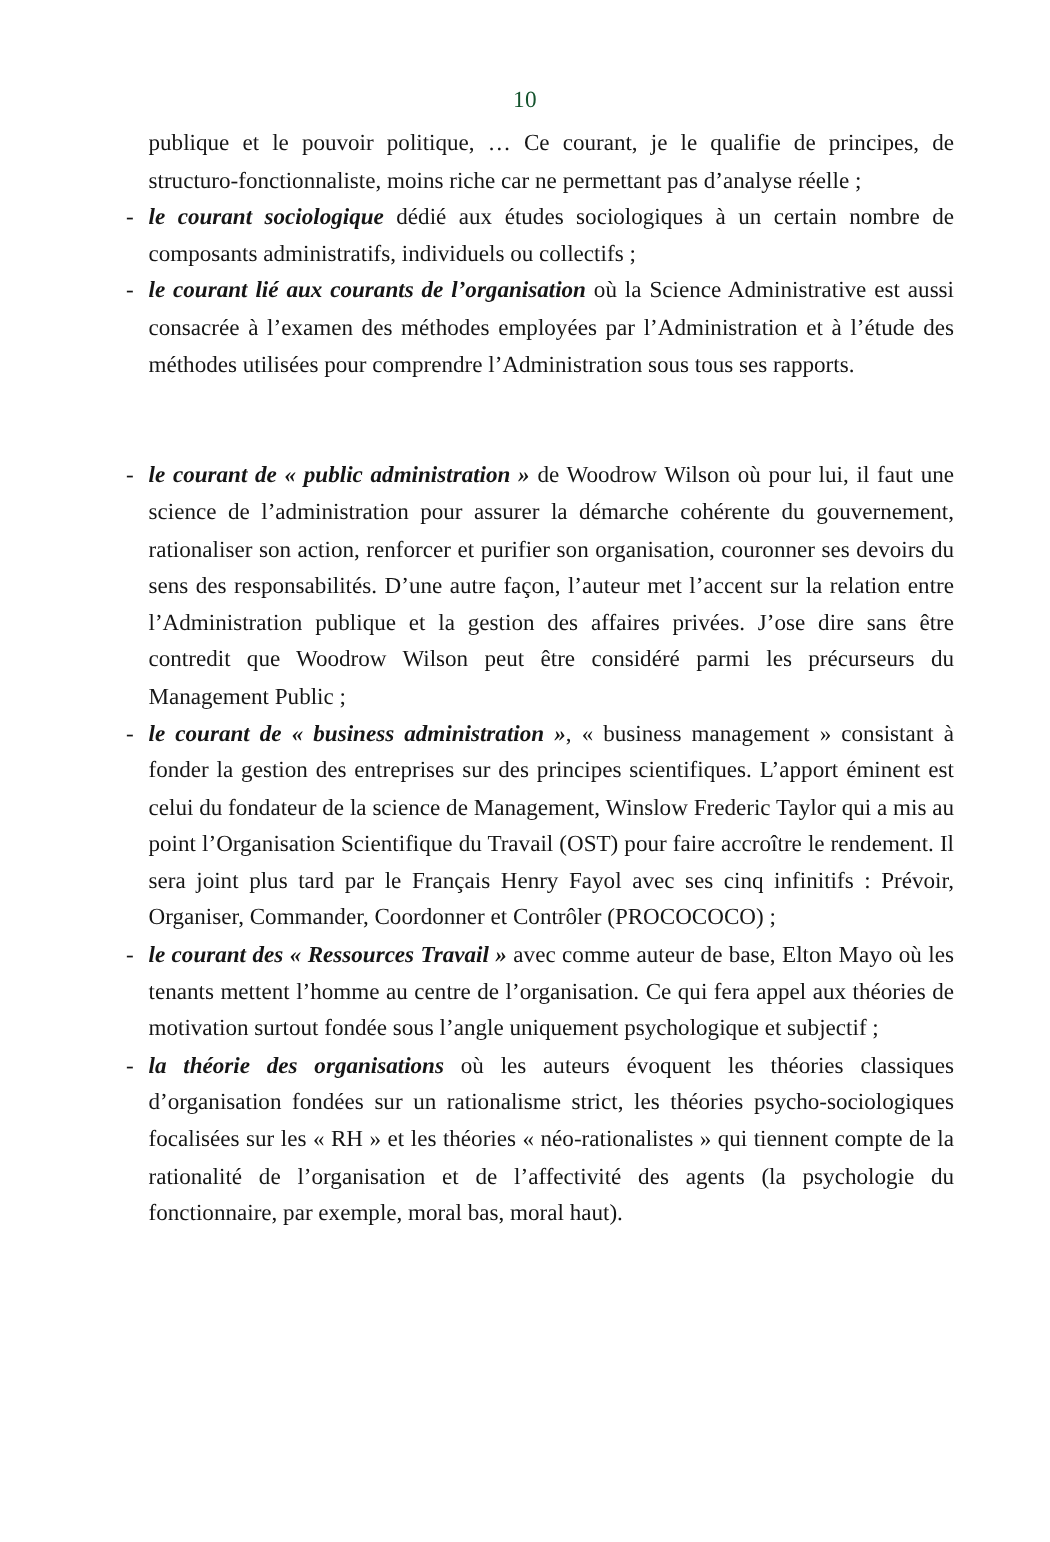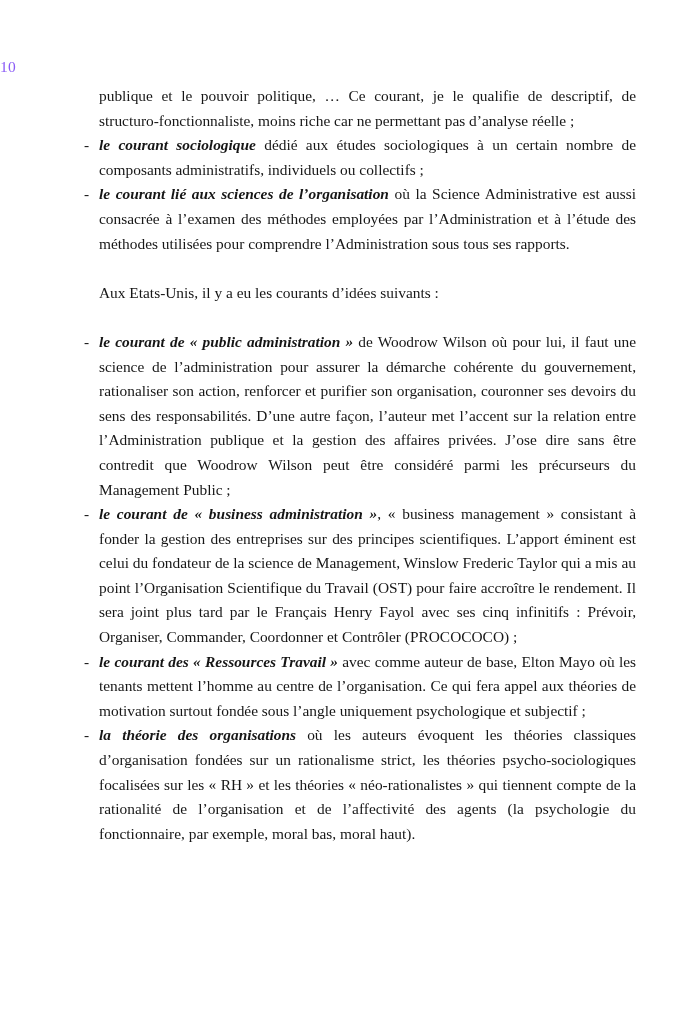--- a/index.html
+++ b/index.html
@@ -20,25 +20,25 @@
     overflow: hidden;
     box-sizing: border-box;
   }
 
   
   .page-number {
     position: absolute;
     top: 57px;
     left: 0;
     width: 700px;
-    text-align: left;
+    text-align: center;
     font-size: 15.5px;
     line-height: 20px;
     letter-spacing: 0.2px;
-    color: #8b5cf6;
+    color: #14532d;
   }
 
   
   .text-column {
     position: absolute;
     top: 84px;
     left: 84px;
     width: 552px;
   }
 
@@ -98,36 +98,35 @@
 </style>
 </head>
 <body>
 
 <div class="page">
 
   <div class="page-number">10</div>
 
   <div class="text-column">
 
-    <p class="para body">publique et le pouvoir politique, … Ce courant, je le qualifie de descriptif, de structuro-fonctionnaliste, moins riche car ne permettant pas d’analyse réelle ;</p>
+    <p class="para body">publique et le pouvoir politique, … Ce courant, je le qualifie de principes, de structuro-fonctionnaliste, moins riche car ne permettant pas d’analyse réelle ;</p>
 
     <ul class="bullet-list">
       <li class="bullet-item">
         <span class="bullet-marker">-</span>
         <span class="it">le courant sociologique</span><span class="flow"> dédié aux études sociologiques à un certain nombre de composants administratifs, individuels ou collectifs ;</span>
       </li>
       <li class="bullet-item">
         <span class="bullet-marker">-</span>
-        <span class="it">le courant lié aux sciences de l’organisation</span><span class="flow"> où la Science Administrative est aussi consacrée à l’examen des méthodes employées par l’Administration et à l’étude des méthodes utilisées pour comprendre l’Administration sous tous ses rapports.</span>
+        <span class="it">le courant lié aux courants de l’organisation</span><span class="flow"> où la Science Administrative est aussi consacrée à l’examen des méthodes employées par l’Administration et à l’étude des méthodes utilisées pour comprendre l’Administration sous tous ses rapports.</span>
       </li>
     </ul>
 
     <div class="spacer"></div>
 
-    <p class="para body">Aux Etats-Unis, il y a eu les courants d’idées suivants :</p>
 
     <div class="spacer"></div>
 
     <ul class="bullet-list">
       <li class="bullet-item">
         <span class="bullet-marker">-</span>
         <span class="it">le courant de « public administration »</span><span class="flow"> de Woodrow Wilson où pour lui, il faut une science de l’administration pour assurer la démarche cohérente du gouvernement, rationaliser son action, renforcer et purifier son organisation, couronner ses devoirs du sens des responsabilités. D’une autre façon, l’auteur met l’accent sur la relation entre l’Administration publique et la gestion des affaires privées. J’ose dire sans être contredit que Woodrow Wilson peut être considéré parmi les précurseurs du Management Public ;</span>
       </li>
       <li class="bullet-item">
         <span class="bullet-marker">-</span>

